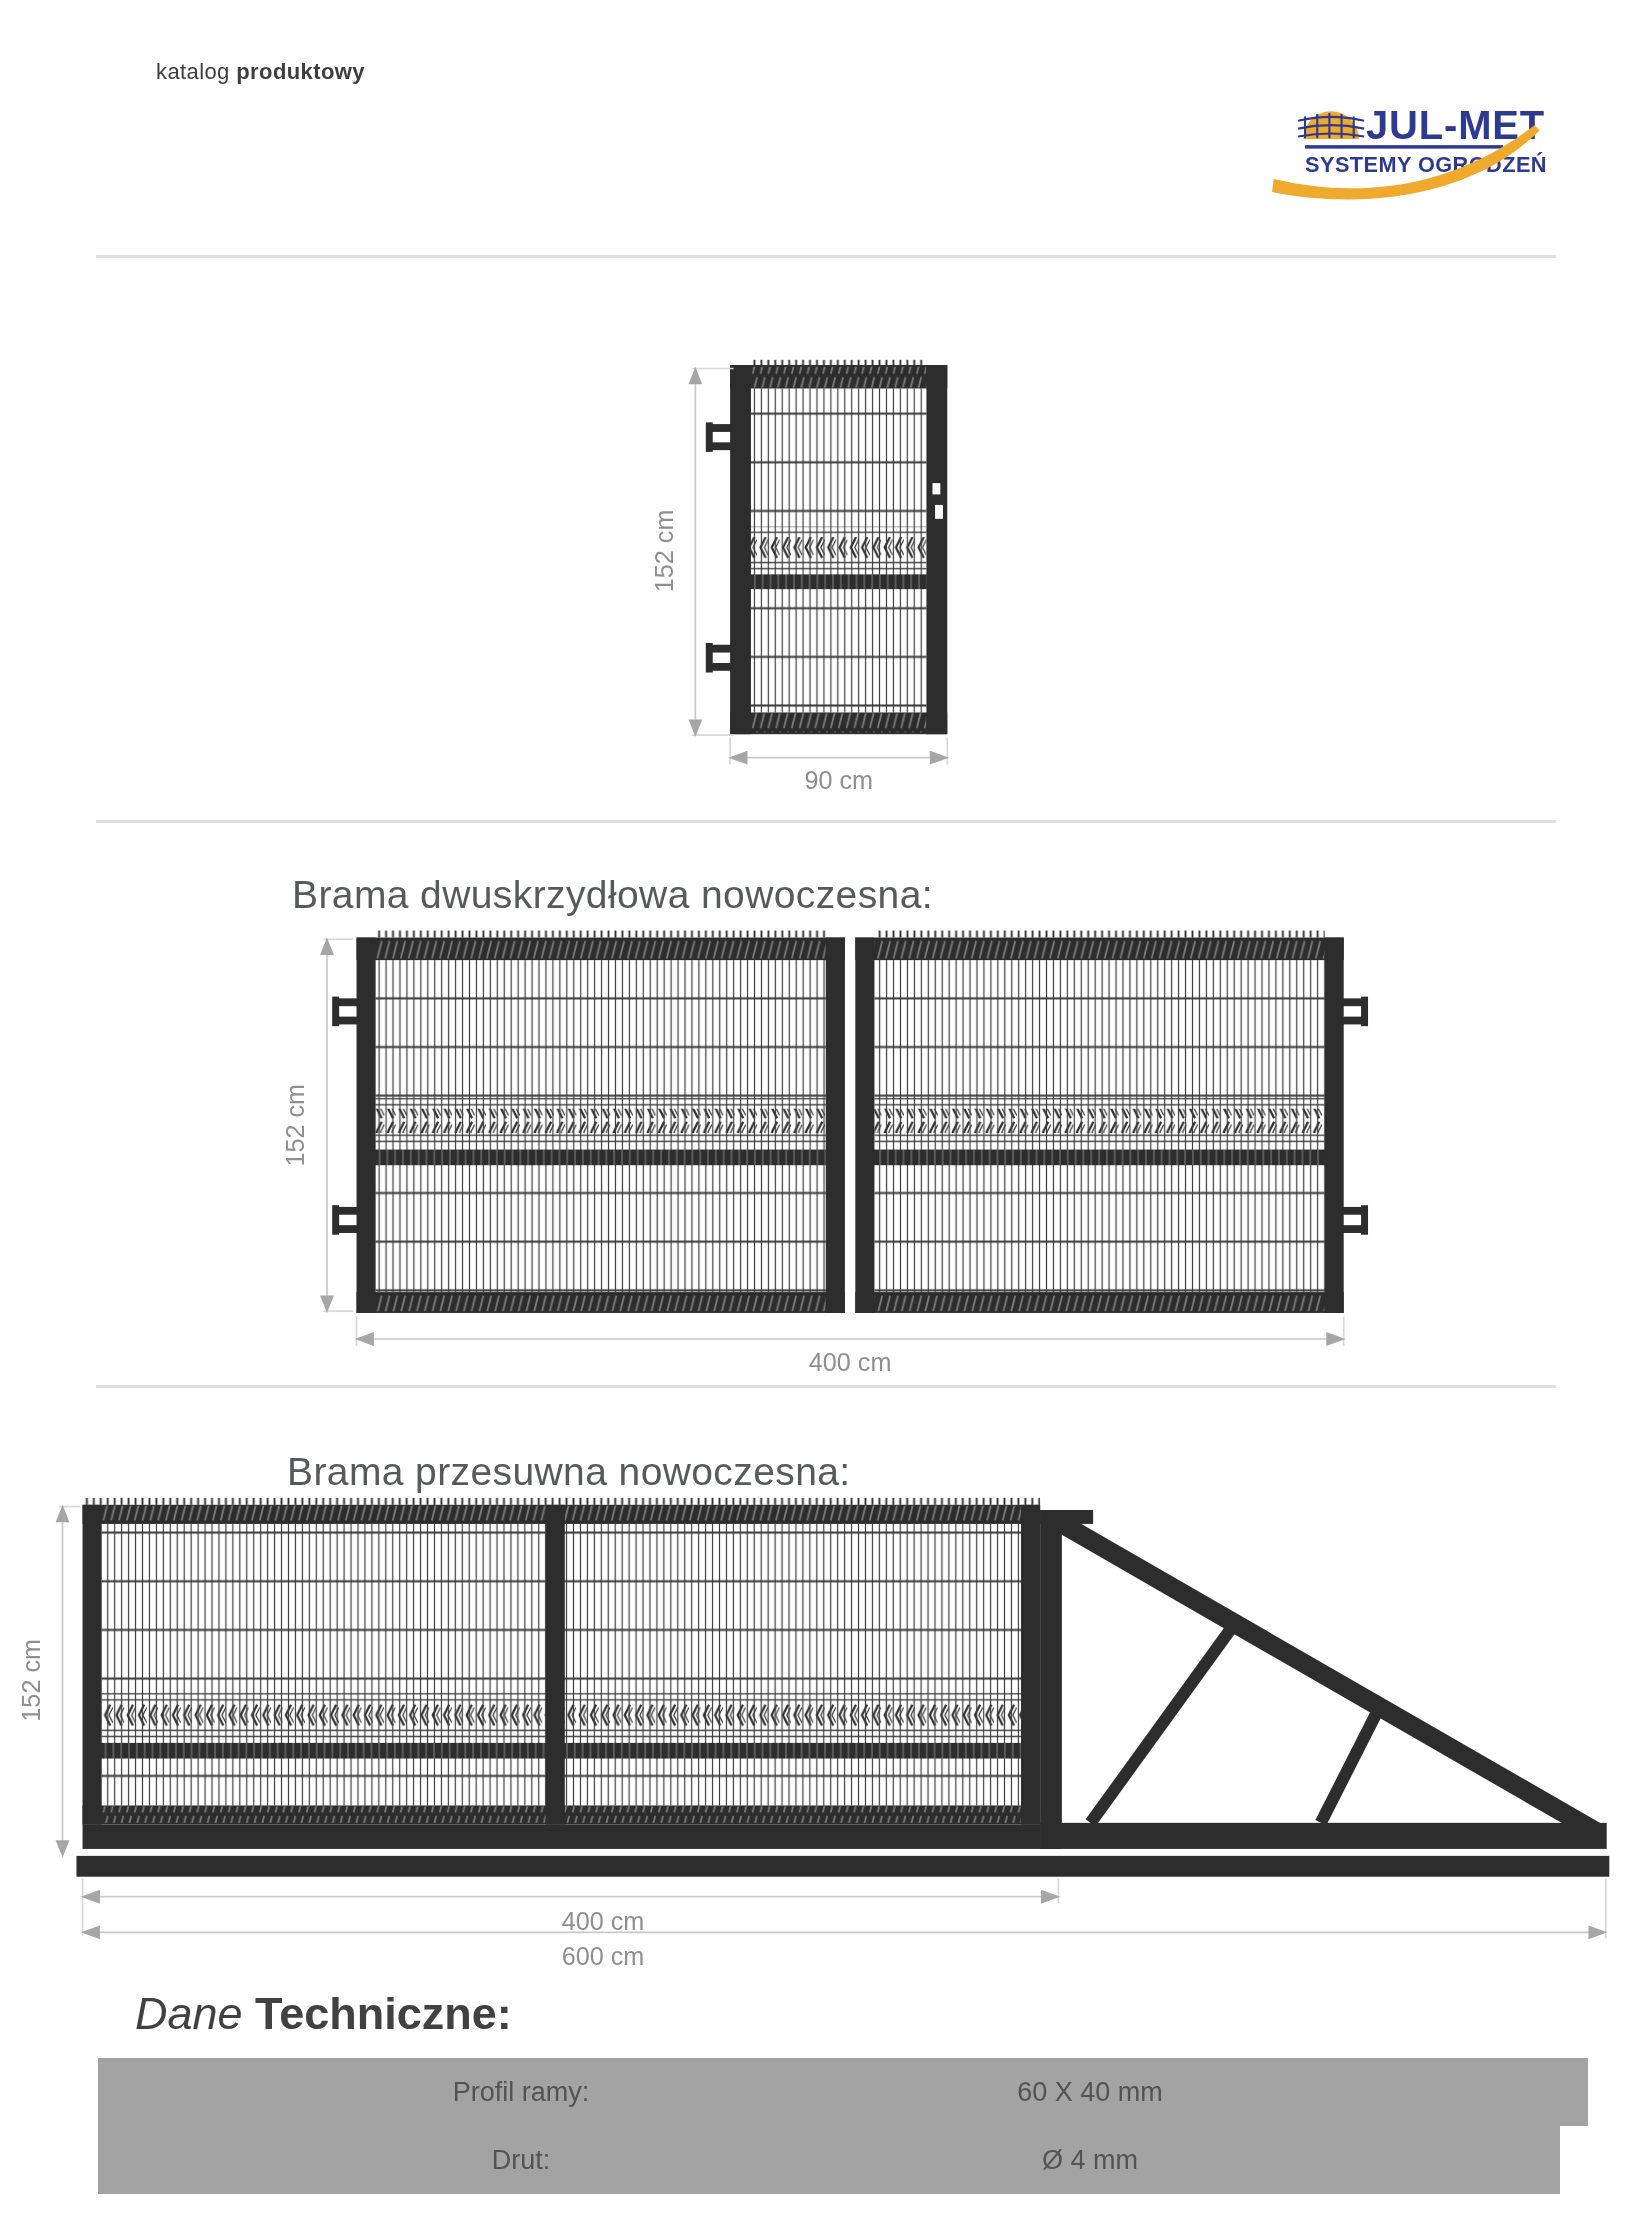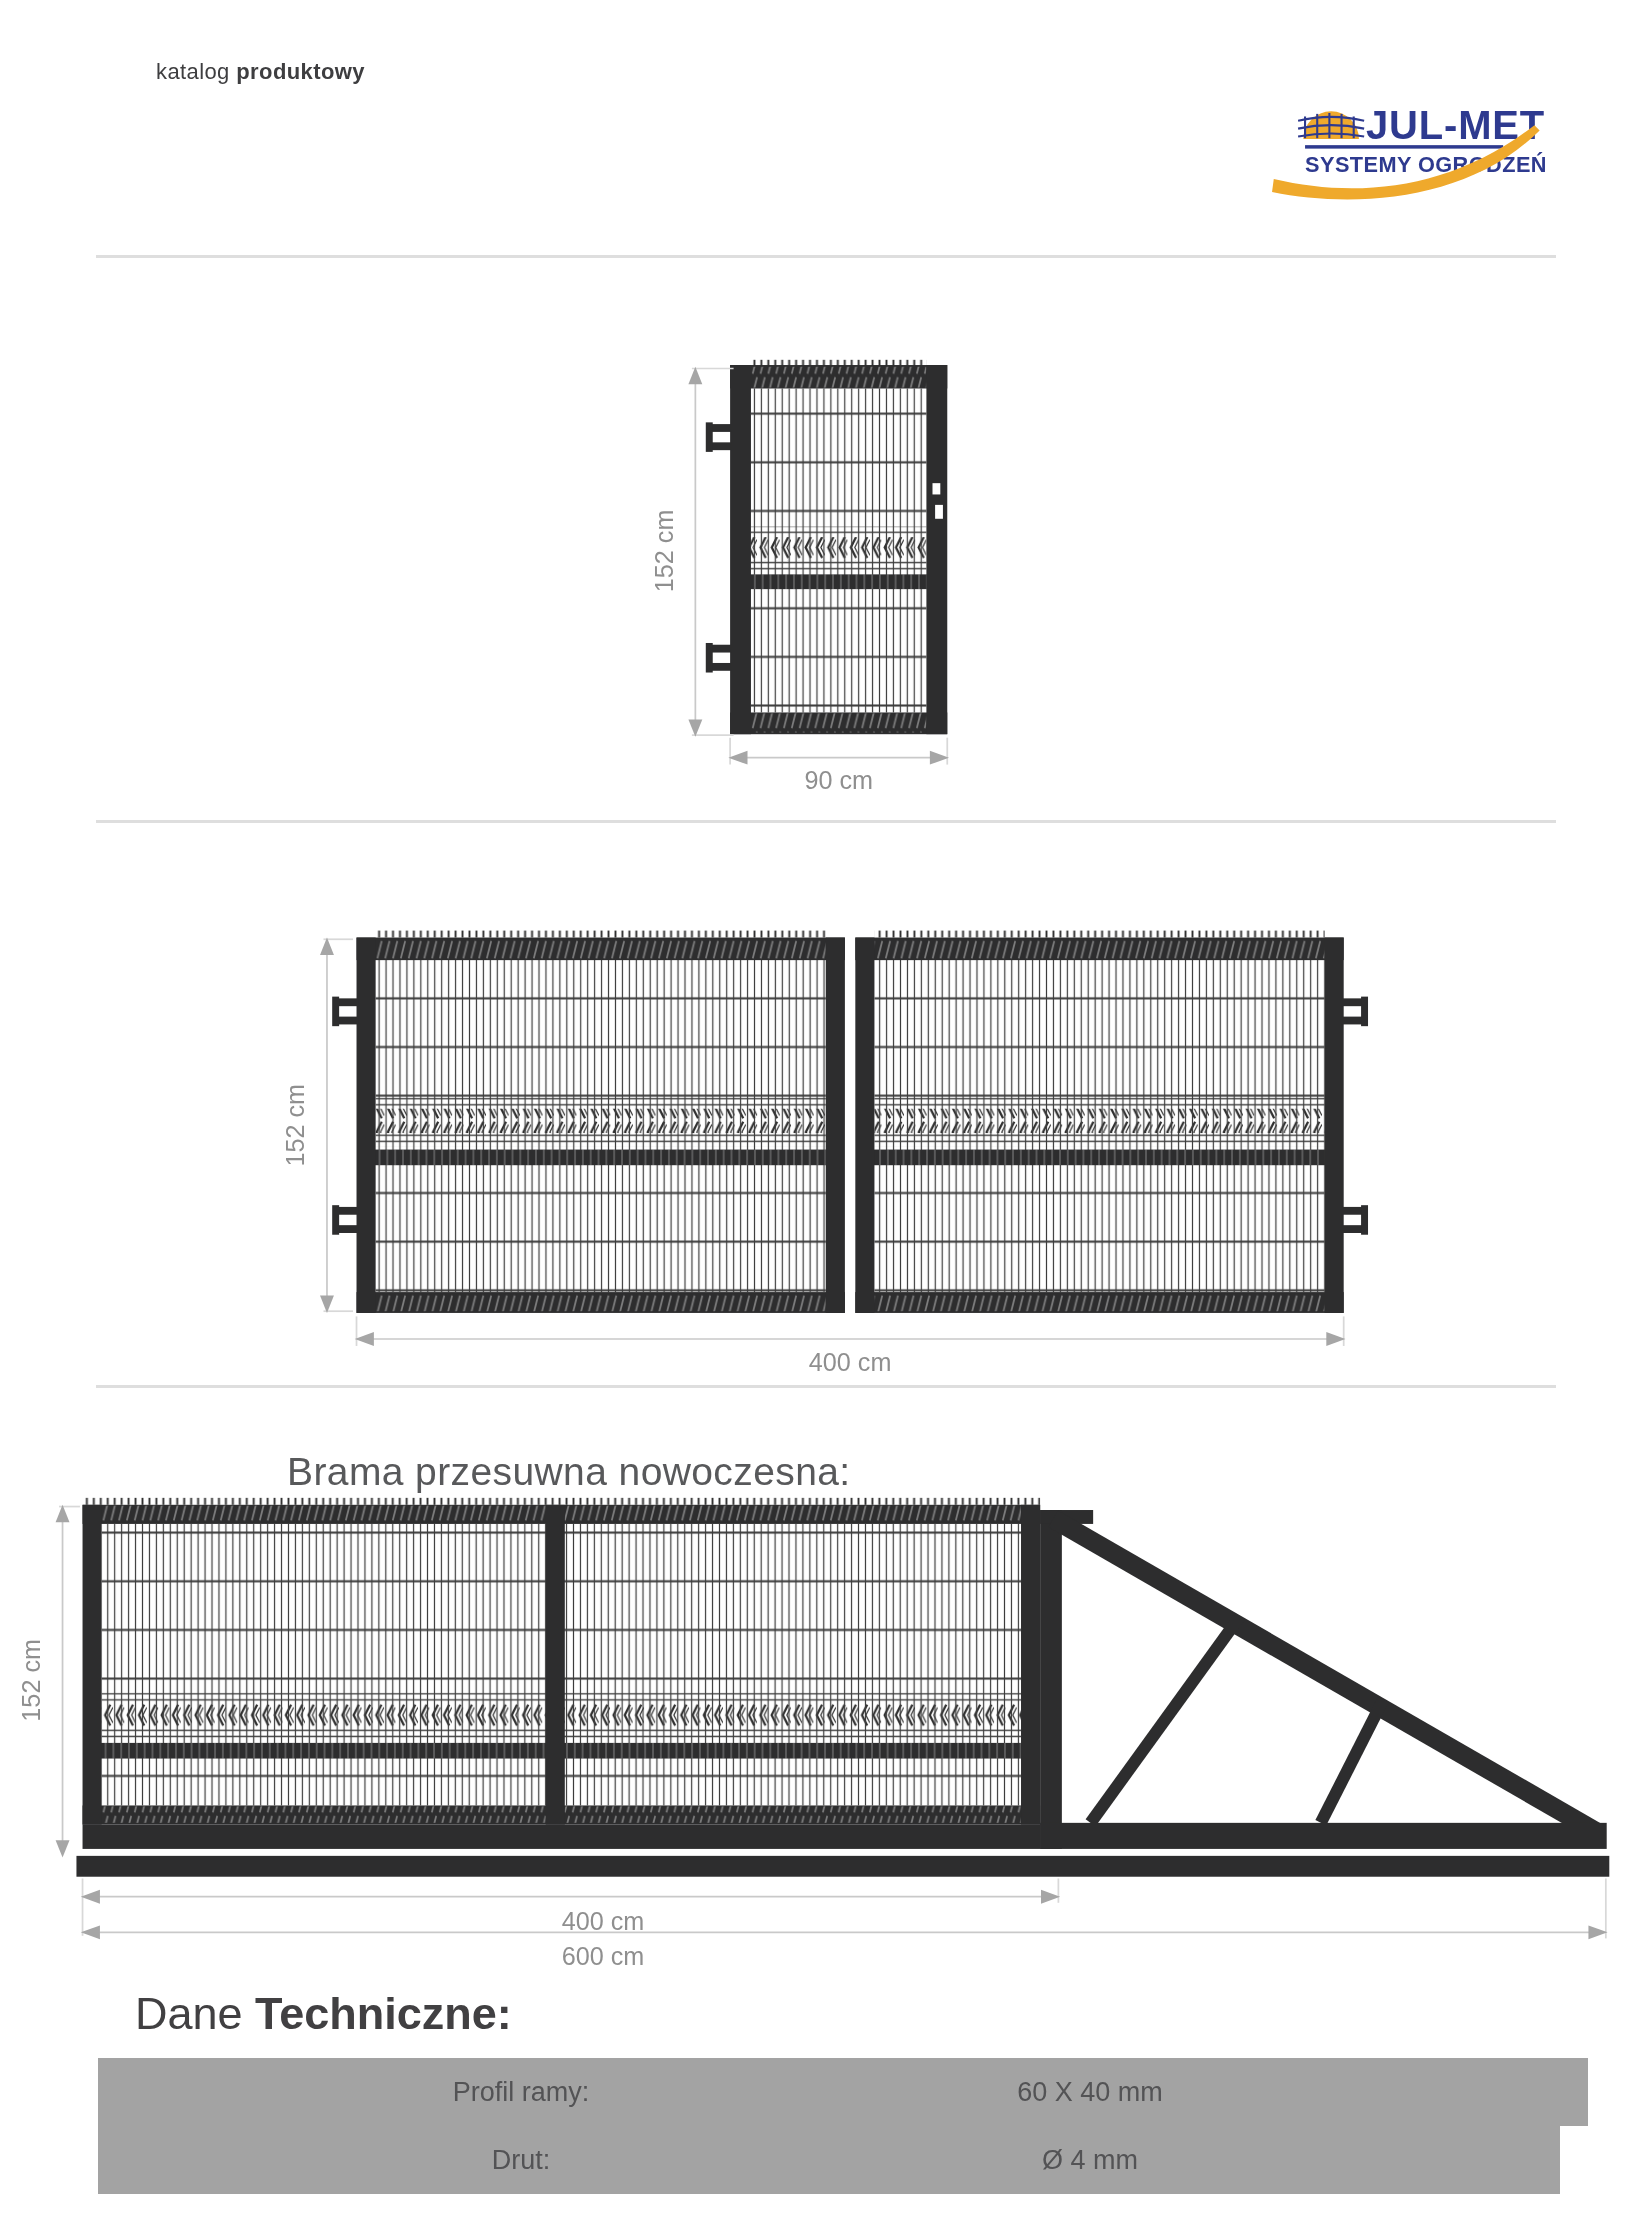--- a/index.html
+++ b/index.html
@@ -8,21 +8,21 @@
   .abs{position:absolute;}
   .kicker{left:156px;top:59px;font-size:22px;color:#3e3e40;letter-spacing:0.4px;}
   .kicker .lt{font-weight:400;}
   .kicker .bd{font-weight:700;margin-top:28px;}
   .h1{left:183px;top:103px;font-size:87px;color:#454547;letter-spacing:0.9px;line-height:1.05;}
   .h1 .lt{font-weight:300;}
   .h1 .bd{font-weight:800;color:#3d3d3f;}
   .divider{left:96px;width:1460px;height:2.6px;background:#dedede;}
   .sec-title{font-size:39px;font-weight:300;color:#58595b;letter-spacing:0.4px;}
   .dane{left:135px;top:1988px;font-size:45px;color:#414042;}
-  .dane .lt{font-weight:300;}
+  .dane .lt{font-weight:300;font-style:italic;}
   .dane .bd{font-weight:800;}
   .trow{left:98px;width:1462px;height:68px;}
   .trow .cell{position:absolute;top:50%;transform:translate(-50%,-50%);font-size:27px;color:#535355;white-space:nowrap;}
   svg{position:absolute;overflow:visible;}
   svg text{font-family:"Liberation Sans","DejaVu Sans",sans-serif;}
   .frame{fill:#2d2d2e;}
   .railslit{fill:url(#ps);}
   .crest{fill:url(#pcr);}
   .ticks{fill:url(#pk);}
   .rv{fill:url(#pv);}
@@ -144,20 +144,21 @@
       <line x1="1090" y1="849" x2="1090" y2="880" class="extline"></line>
       <line x1="846" y1="872" x2="1084" y2="872" class="dimline"></line>
       <polygon class="ah" points="838,872 860,864 860,880"></polygon>
       <polygon class="ah" points="1092,872 1070,864 1070,880"></polygon>
       <text class="dimtxt" text-anchor="middle" x="965" y="908">90 cm</text>
     </g>
   </svg>
 
   <div class="abs divider" style="top:820px;"></div>
 
+  <div class="abs sec-title" style="left:292px;top:873px;">Brama dwuskrzydłowa nowoczesna:</div>
 
   <svg class="abs" style="left:287px;top:913px;" width="1121px" height="474" viewBox="330 1050 1290 545">
 
     <g>
       <rect x="432" y="1102" width="518" height="160" class="rh"></rect>
       <rect x="432" y="1340" width="518" height="146" class="rh"></rect>
       <rect x="432" y="1262" width="518" height="13" class="rt"></rect>
       <rect x="432" y="1275" width="518" height="28" class="rc"></rect>
       <rect x="432" y="1303" width="518" height="15" class="rt"></rect>
       <rect x="432" y="1102" width="518" height="384" class="rv"></rect>

